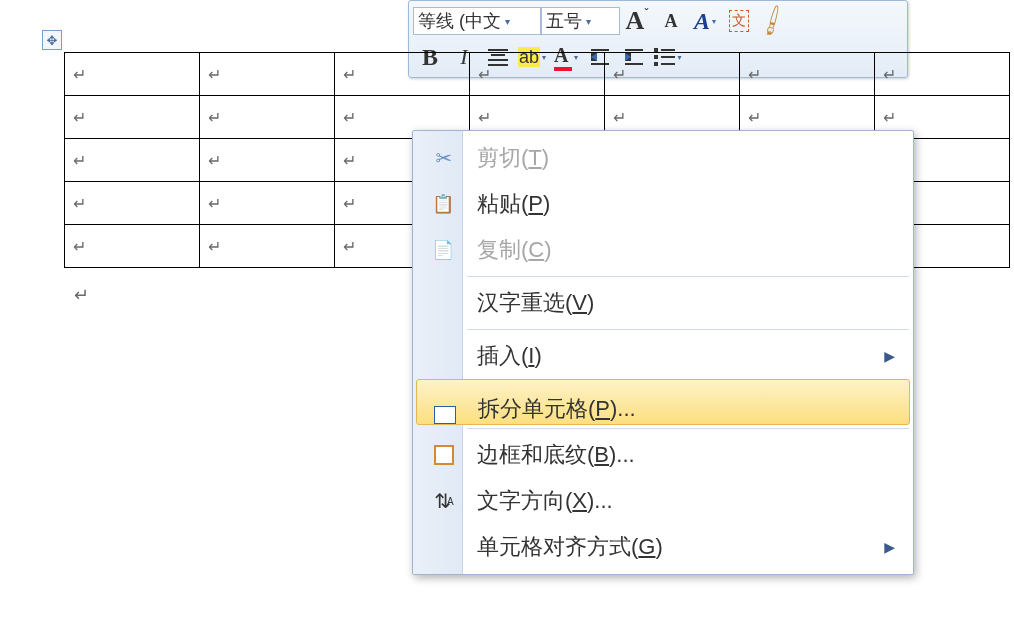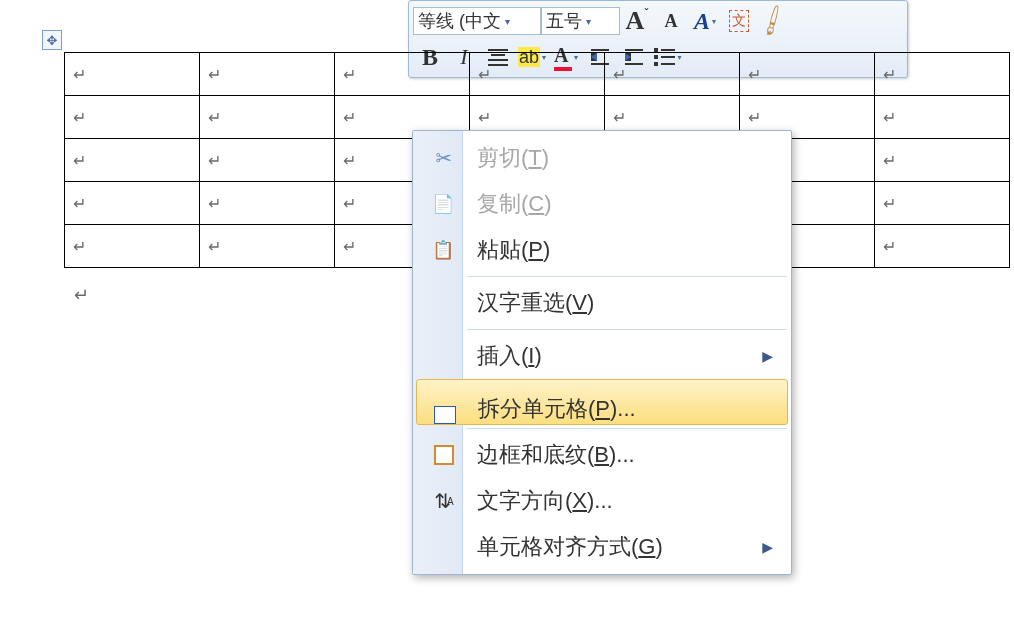--- a/index.html
+++ b/index.html
@@ -83,21 +83,21 @@
   left: 74px;
   font-size: 18px;
   color: #6a6a6a;
 }
 
 
 .context-menu {
   position: absolute;
   top: 130px;
   left: 412px;
-  width: 380px;
+  width: 502px;
   background: #fff;
   border: 1px solid #a0b5d3;
   box-shadow: 2px 3px 8px rgba(0,0,0,.3);
   border-radius: 2px;
 }
 .cm-icon-strip {
   position: absolute;
   left: 0; top: 0; bottom: 0;
   width: 50px;
   background: linear-gradient(to right, #eaf0f9, #e0e9f5);
@@ -320,28 +320,28 @@
 
 <span class="para-mark">↵</span>
 
 <div class="context-menu">
   <div class="cm-icon-strip"></div>
   <div class="cm-items">
     <div class="cm-item disabled">
       <span class="cm-icon ico-scissor"></span>
       <span class="cm-label">剪切(<u class="mnem">T</u>)</span>
     </div>
+    <div class="cm-item">
+      <span class="cm-icon ico-paste"></span>
+      <span class="cm-label">粘贴(<u class="mnem">P</u>)</span>
+    </div>
     <div class="cm-item disabled">
       <span class="cm-icon ico-copy"></span>
       <span class="cm-label">复制(<u class="mnem">C</u>)</span>
     </div>
-    <div class="cm-item">
-      <span class="cm-icon ico-paste"></span>
-      <span class="cm-label">粘贴(<u class="mnem">P</u>)</span>
-    </div>
     <div class="cm-sep"></div>
     <div class="cm-item">
       <span class="cm-icon"></span>
       <span class="cm-label">汉字重选(<u class="mnem">V</u>)</span>
     </div>
     <div class="cm-sep"></div>
     <div class="cm-item">
       <span class="cm-icon"></span>
       <span class="cm-label">插入(<u class="mnem">I</u>)</span>
       <span class="submenu-arrow">▶</span>

